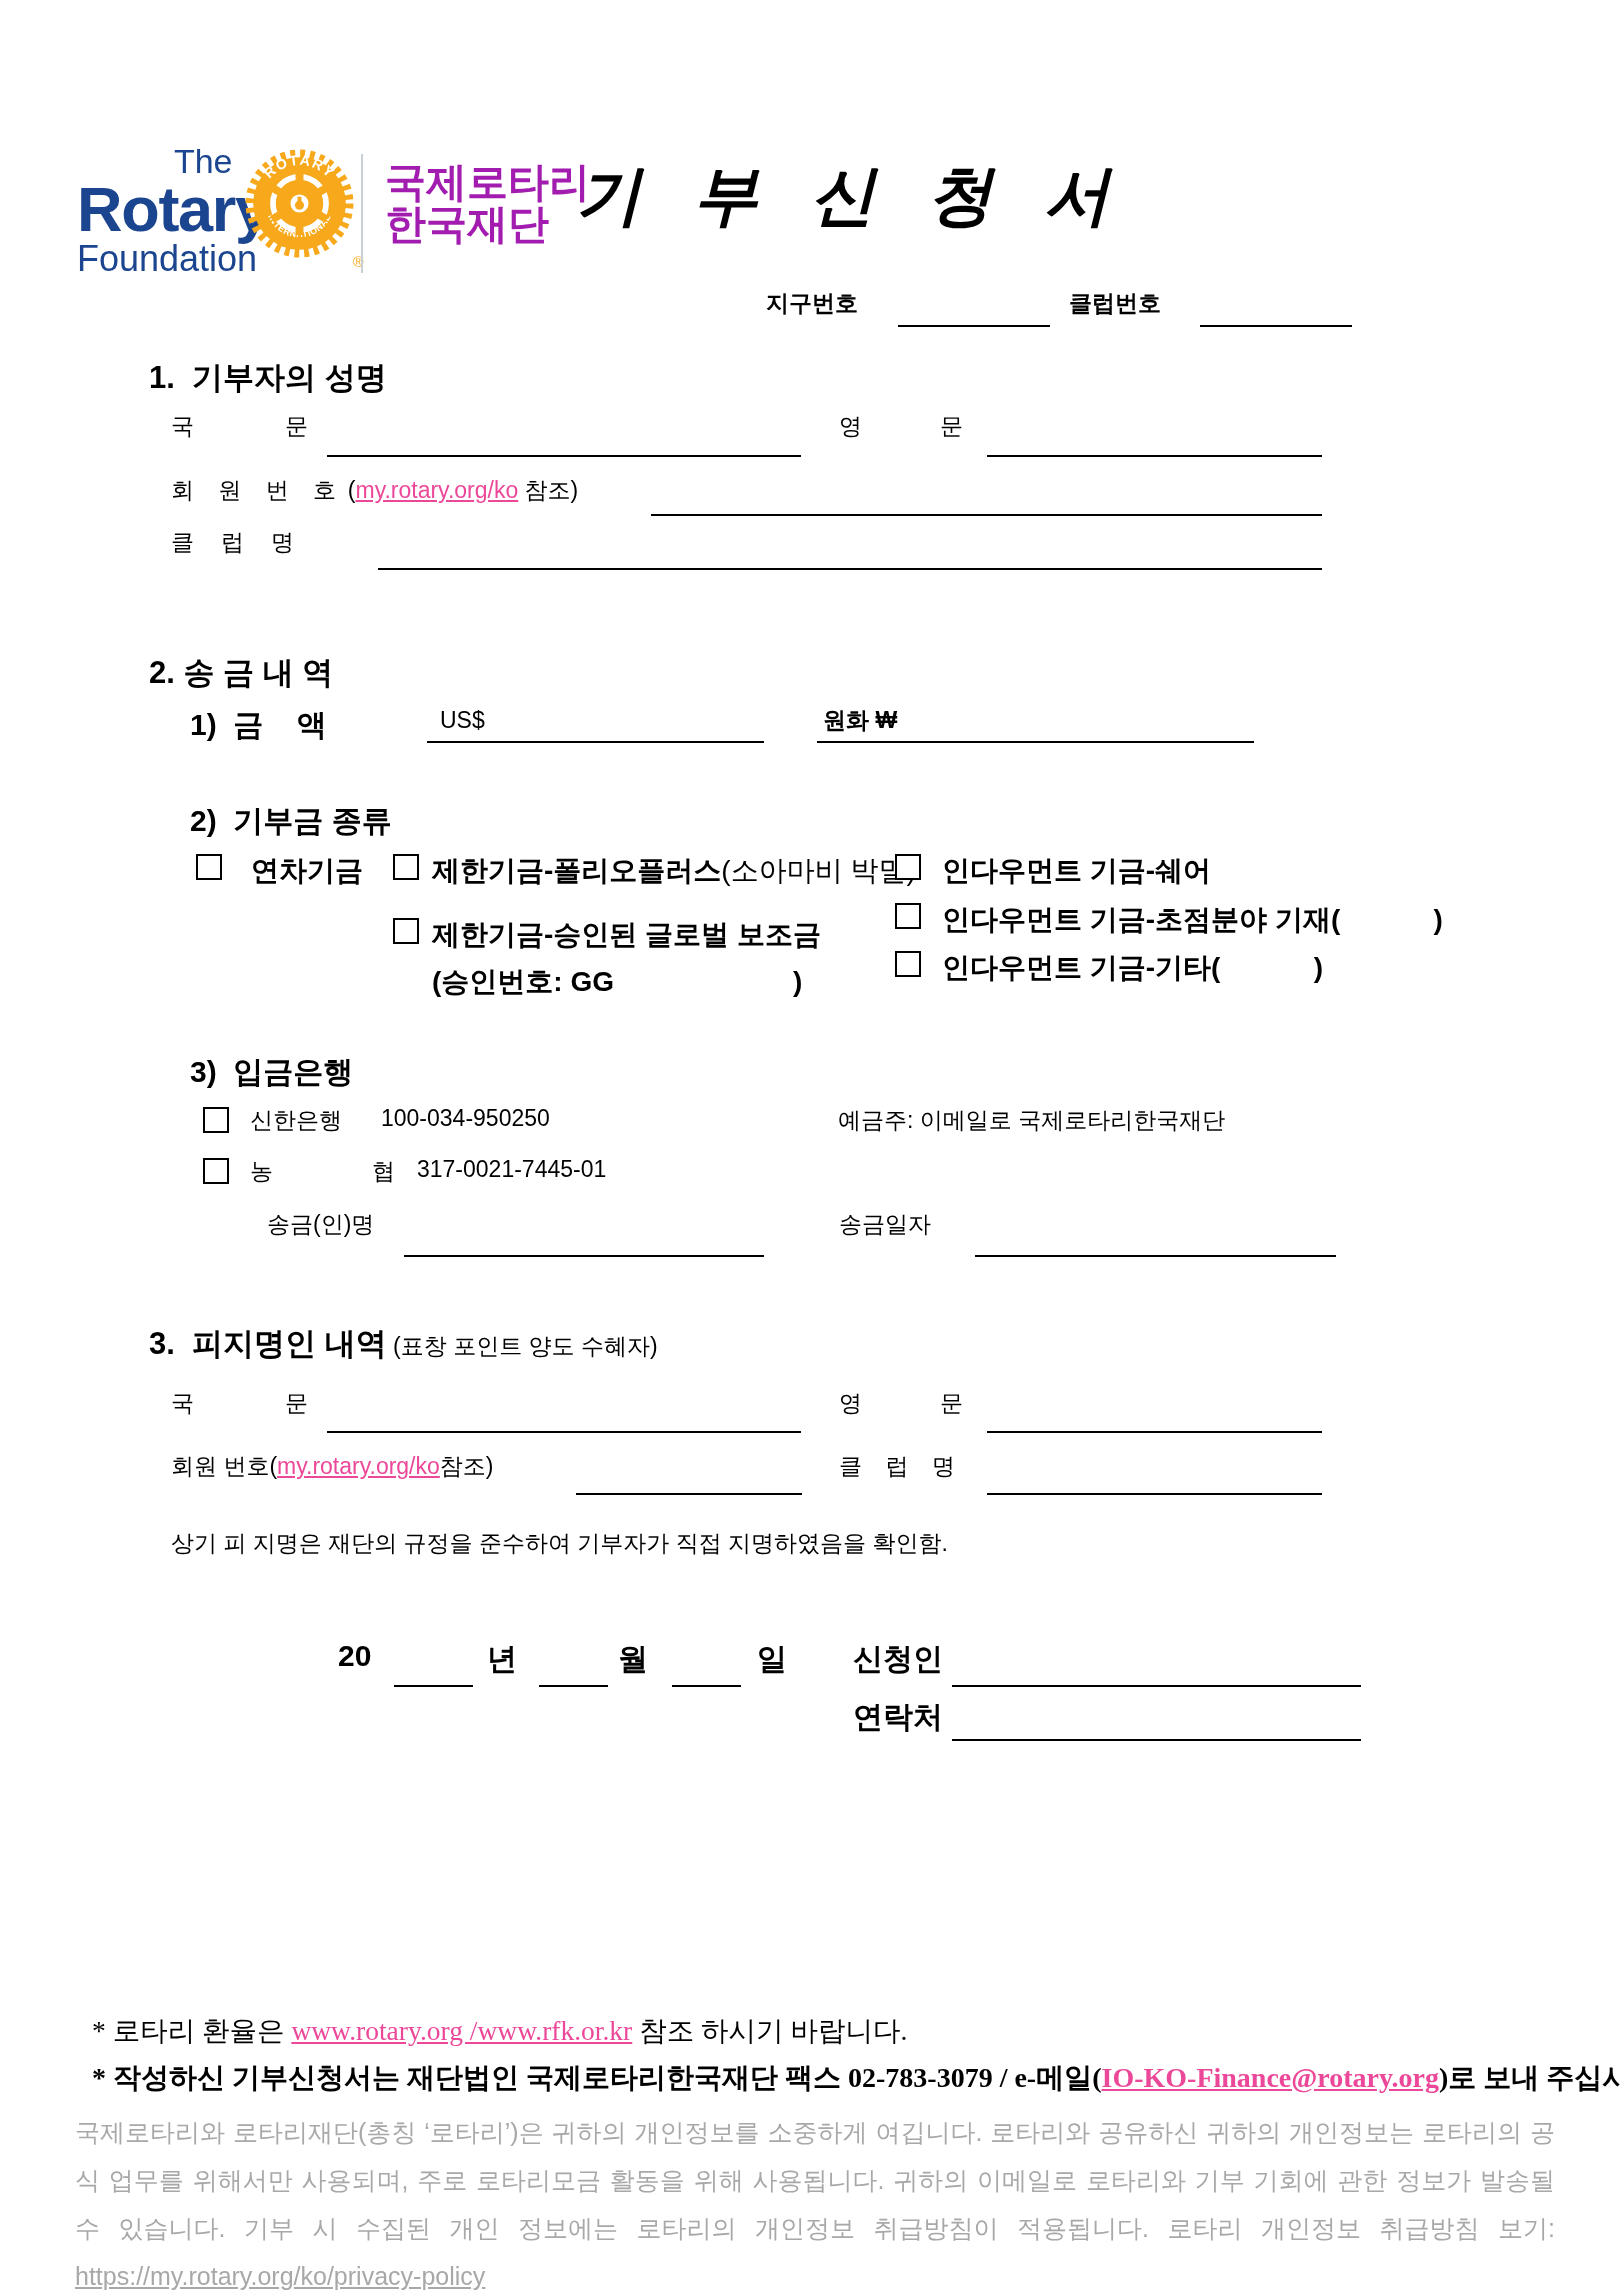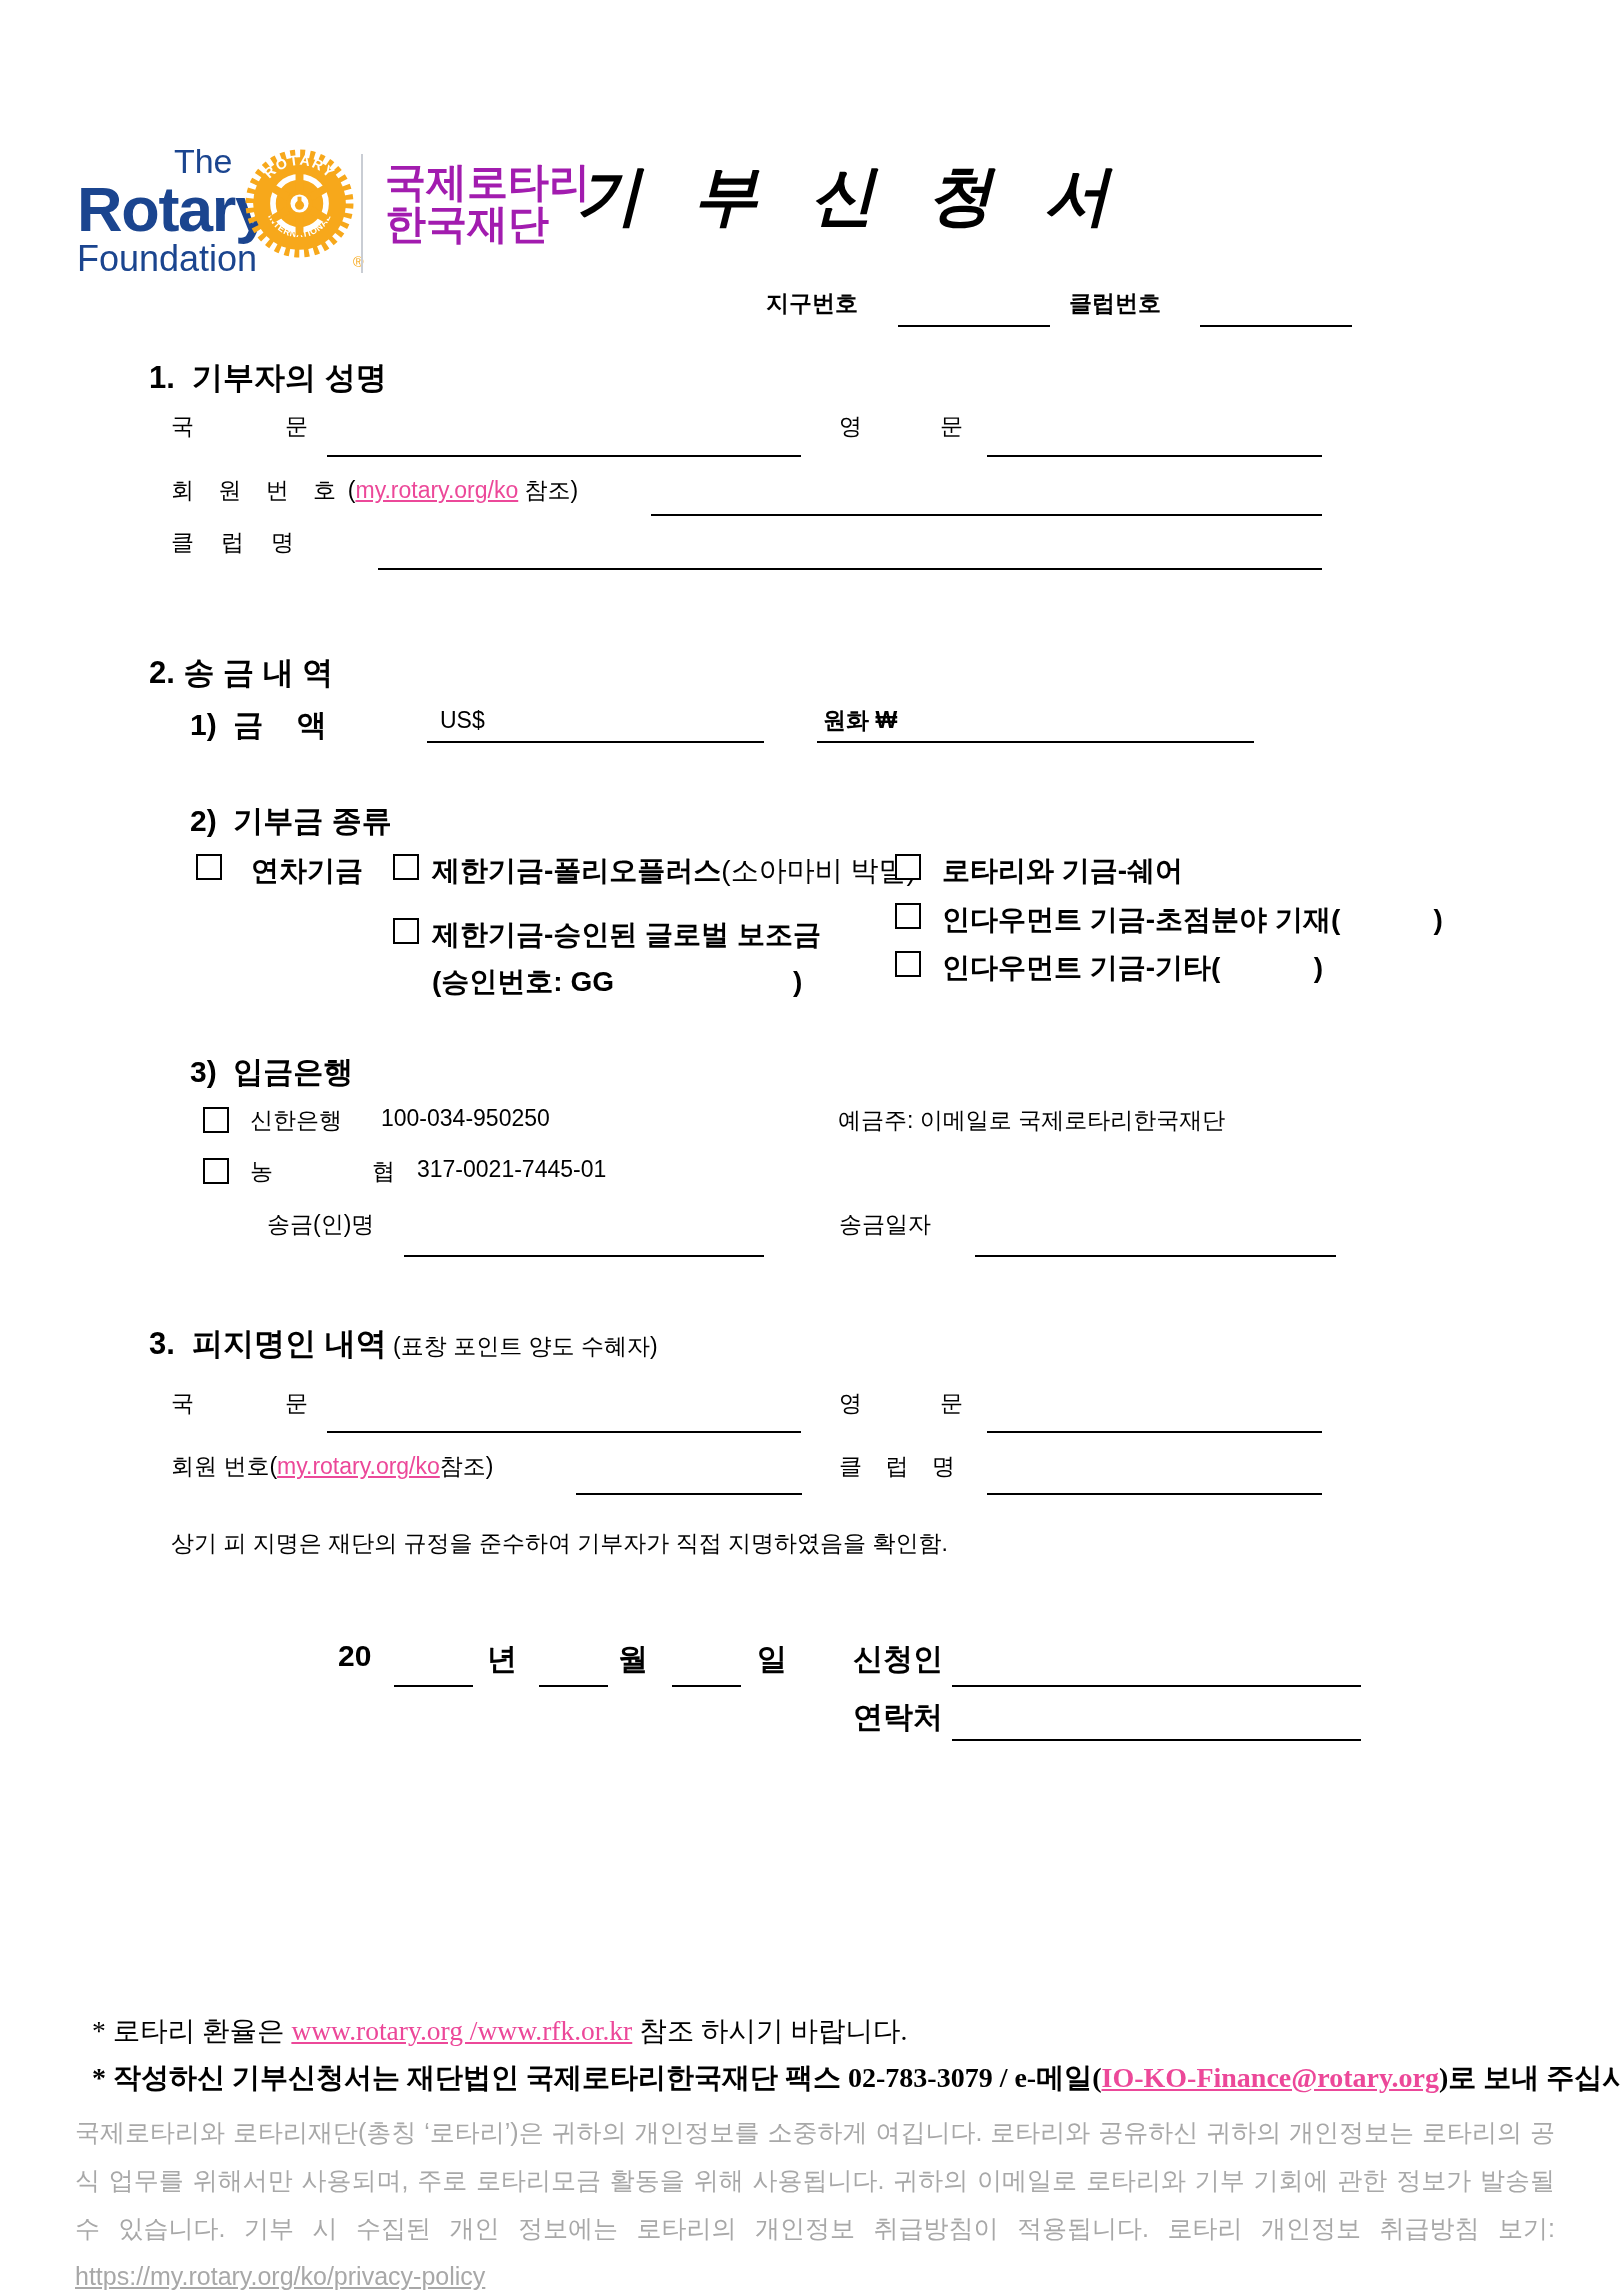--- a/index.html
+++ b/index.html
@@ -101,21 +101,21 @@
 
 <div class="abs b f46" style="left:190px;top:801px;">2)  기부금 종류</div>
 
 <span class="cb" style="left:196px;top:854px;"></span>
 <div class="abs b f43" style="left:251px;top:852px;">연차기금</div>
 
 <span class="cb" style="left:393px;top:854px;"></span>
 <div class="abs f43" style="left:432px;top:852px;"><span class="b">제한기금-폴리오플러스</span><span>(소아마비 박멸)</span></div>
 
 <span class="cb" style="left:895px;top:854px;"></span>
-<div class="abs b f43" style="left:942px;top:852px;">로타리와 기금-쉐어</div>
+<div class="abs b f43" style="left:942px;top:852px;">인다우먼트 기금-쉐어</div>
 
 <span class="cb" style="left:895px;top:903px;"></span>
 <div class="abs b f43" style="left:942px;top:901px;">인다우먼트 기금-초점분야 기재(            )</div>
 
 <span class="cb" style="left:393px;top:918px;"></span>
 <div class="abs b f43" style="left:432px;top:916px;">제한기금-승인된 글로벌 보조금</div>
 
 <span class="cb" style="left:895px;top:951px;"></span>
 <div class="abs b f43" style="left:942px;top:949px;">인다우먼트 기금-기타(            )</div>
 

